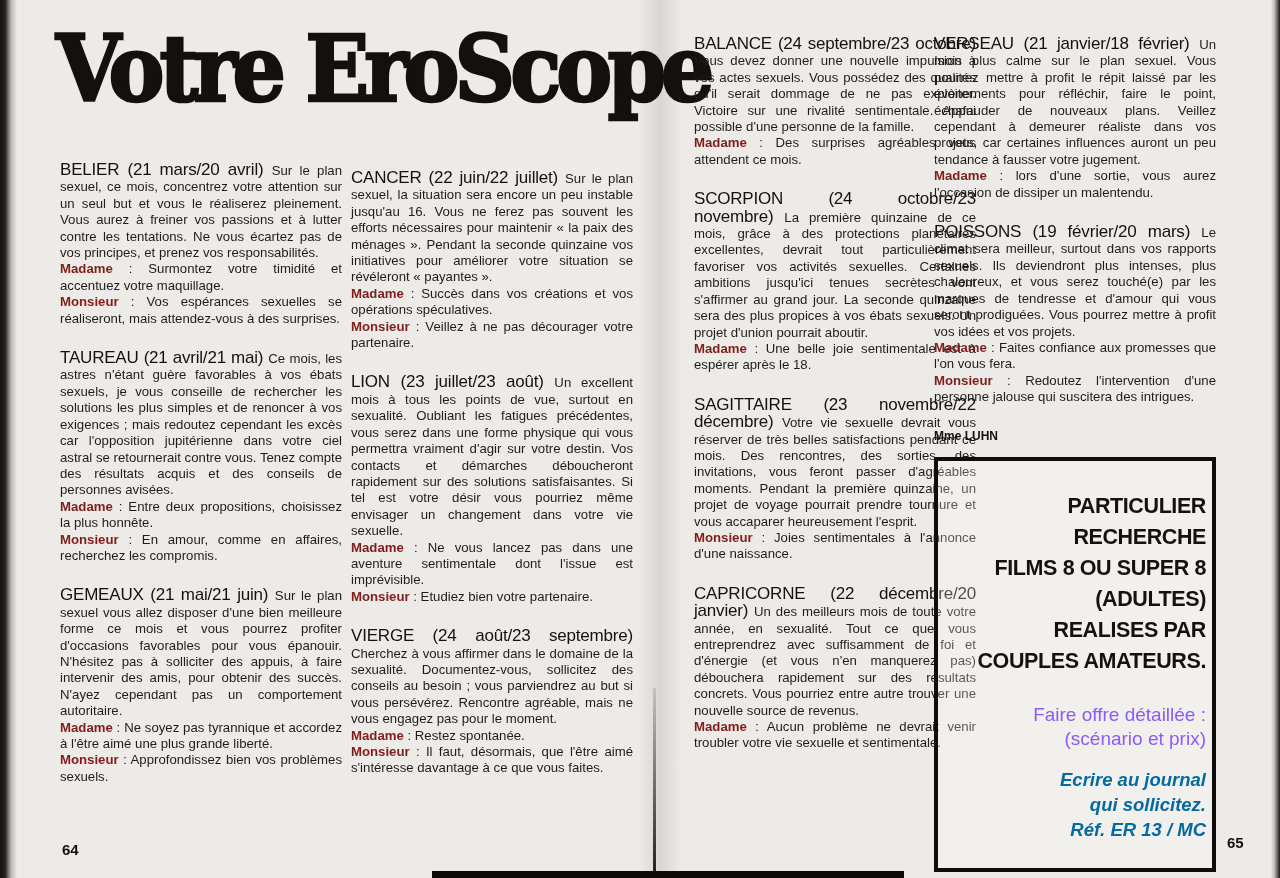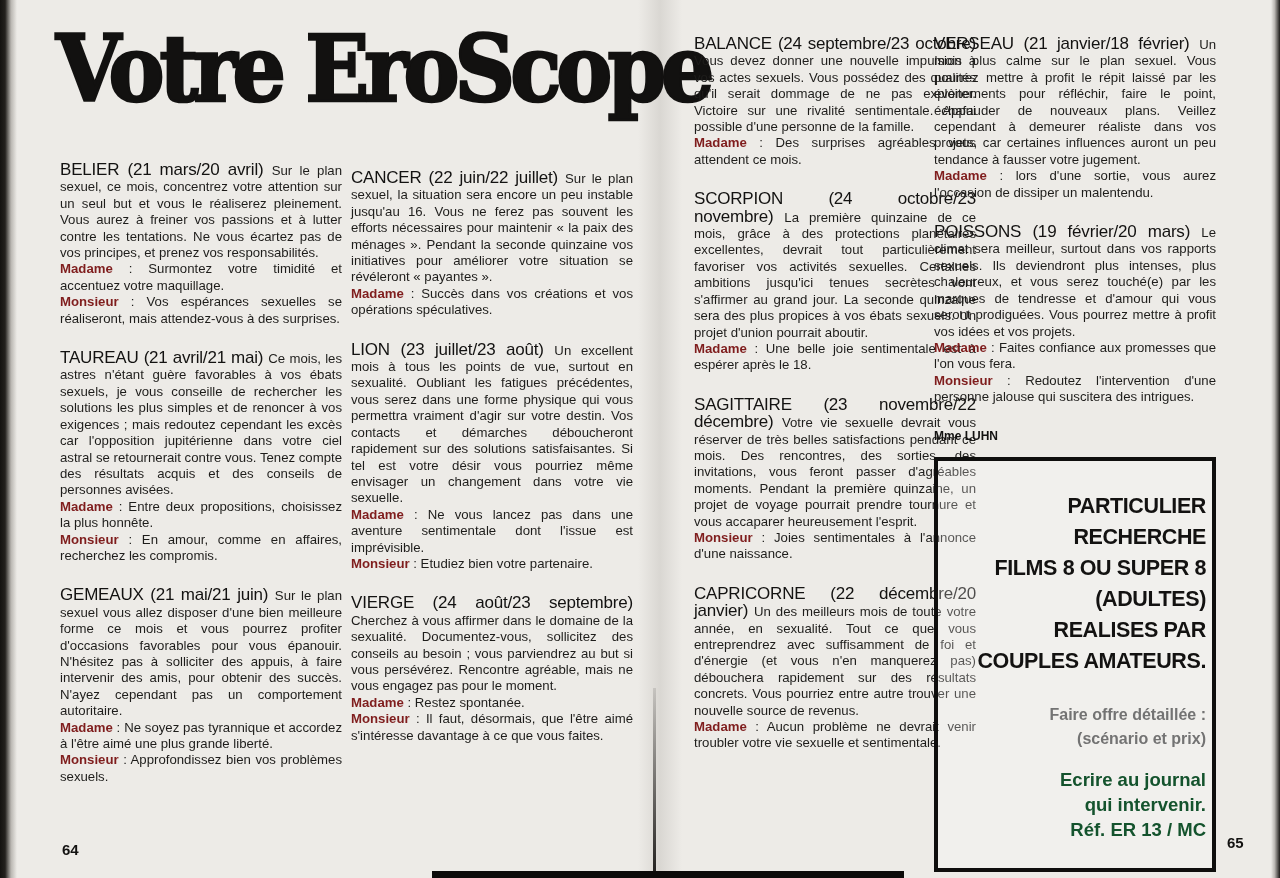--- a/index.html
+++ b/index.html
@@ -43,23 +43,23 @@
   .sign p{margin:0;font-size:13.2px;line-height:16.4px;}
   .sign-head{font-weight:normal;font-size:17px;letter-spacing:-.2px;color:#131211;}
   .role{font-weight:bold;color:#7f1d1d;}
 
   .signature{font-weight:bold;font-size:12px;margin:4px 20px 12px 0;color:#131211;}
 
   
   .ad-box{border:4px solid #0f0e0d;margin-top:14px;padding:30px 6px 26px;text-align:right;background:rgba(255,255,255,.25);}
   .ad-main div{font-weight:bold;font-size:21.5px;line-height:31px;letter-spacing:-.4px;color:#131211;}
   .ad-offer{margin-top:26px;}
-  .ad-offer div{font-weight:bold;font-size:16px;line-height:24px;color:#737373;}
+  .ad-offer div{font-weight:normal;font-size:19px;line-height:24px;color:#8b5cf6;}
   .ad-write{margin-top:16px;}
-  .ad-write div{font-weight:bold;font-size:18.5px;line-height:25px;color:#14532d;}
+  .ad-write div{font-weight:bold;font-size:18.5px;line-height:25px;color:#0369a1;font-style:italic;}
 
   .page-num{position:absolute;font-weight:bold;font-size:15px;color:#131211;}
   #pn64{left:62px;top:841px;}
   #pn65{left:1227px;top:834px;}
 </style>
 </head>
 <body>
 
 <div class="edge-left"></div>
 <div class="edge-right"></div>
@@ -83,20 +83,21 @@
     <div class="sign">
       <p><span class="sign-head">GEMEAUX (21 mai/21 juin) </span>Sur le plan sexuel vous allez disposer d'une bien meilleure forme ce mois et vous pourrez profiter d'occasions favorables pour vous épanouir. N'hésitez pas à solliciter des appuis, à faire intervenir des amis, pour obtenir des succès. N'ayez cependant pas un comportement autoritaire.</p>
       <p><span class="role">Madame</span> : Ne soyez pas tyrannique et accordez à l'être aimé une plus grande liberté.</p>
       <p><span class="role">Monsieur</span> : Approfondissez bien vos problèmes sexuels.</p>
     </div>
   </div>
 <div class="col" id="col2">
     <div class="sign">
       <p><span class="sign-head">CANCER (22 juin/22 juillet) </span>Sur le plan sexuel, la situation sera encore un peu instable jusqu'au 16. Vous ne ferez pas souvent les efforts nécessaires pour maintenir « la paix des ménages ». Pendant la seconde quinzaine vos initiatives pour améliorer votre situation se révéleront « payantes ».</p>
       <p><span class="role">Madame</span> : Succès dans vos créations et vos opérations spéculatives.</p>
+      <p><span class="role">Monsieur</span> : Veillez à ne pas décourager votre partenaire.</p>
     </div>
     <div class="sign">
       <p><span class="sign-head">LION (23 juillet/23 août) </span>Un excellent mois à tous les points de vue, surtout en sexualité. Oubliant les fatigues précédentes, vous serez dans une forme physique qui vous permettra vraiment d'agir sur votre destin. Vos contacts et démarches déboucheront rapidement sur des solutions satisfaisantes. Si tel est votre désir vous pourriez même envisager un changement dans votre vie sexuelle.</p>
       <p><span class="role">Madame</span> : Ne vous lancez pas dans une aventure sentimentale dont l'issue est imprévisible.</p>
       <p><span class="role">Monsieur</span> : Etudiez bien votre partenaire.</p>
     </div>
     <div class="sign">
       <p><span class="sign-head">VIERGE (24 août/23 septembre) </span>Cherchez à vous affirmer dans le domaine de la sexualité. Documentez-vous, sollicitez des conseils au besoin ; vous parviendrez au but si vous persévérez. Rencontre agréable, mais ne vous engagez pas pour le moment.</p>
       <p><span class="role">Madame</span> : Restez spontanée.</p>
       <p><span class="role">Monsieur</span> : Il faut, désormais, que l'être aimé s'intéresse davantage à ce que vous faites.</p>
@@ -140,21 +141,21 @@
           <div>(ADULTES)</div>
           <div>REALISES PAR</div>
           <div>COUPLES AMATEURS.</div>
         </div>
       <div class="ad-offer">
           <div>Faire offre détaillée :</div>
           <div>(scénario et prix)</div>
         </div>
       <div class="ad-write">
           <div>Ecrire au journal</div>
-          <div>qui intervenir.</div>
+          <div>qui sollicitez.</div>
           <div>Réf. ER 13 / MC</div>
         </div>
     </div>
   </div>
 </div>
 
 <div class="page-num" id="pn64">64</div>
 <div class="page-num" id="pn65">65</div>
 
 </body></html>

